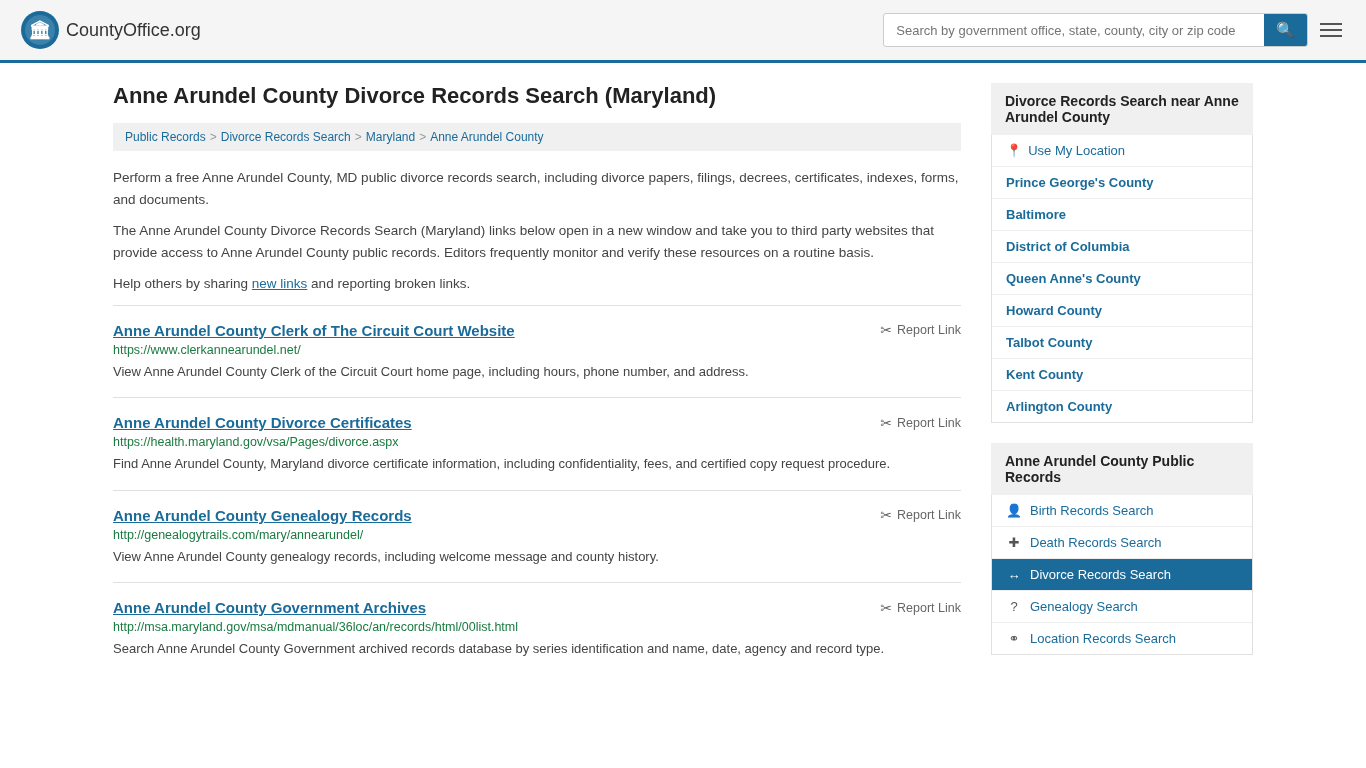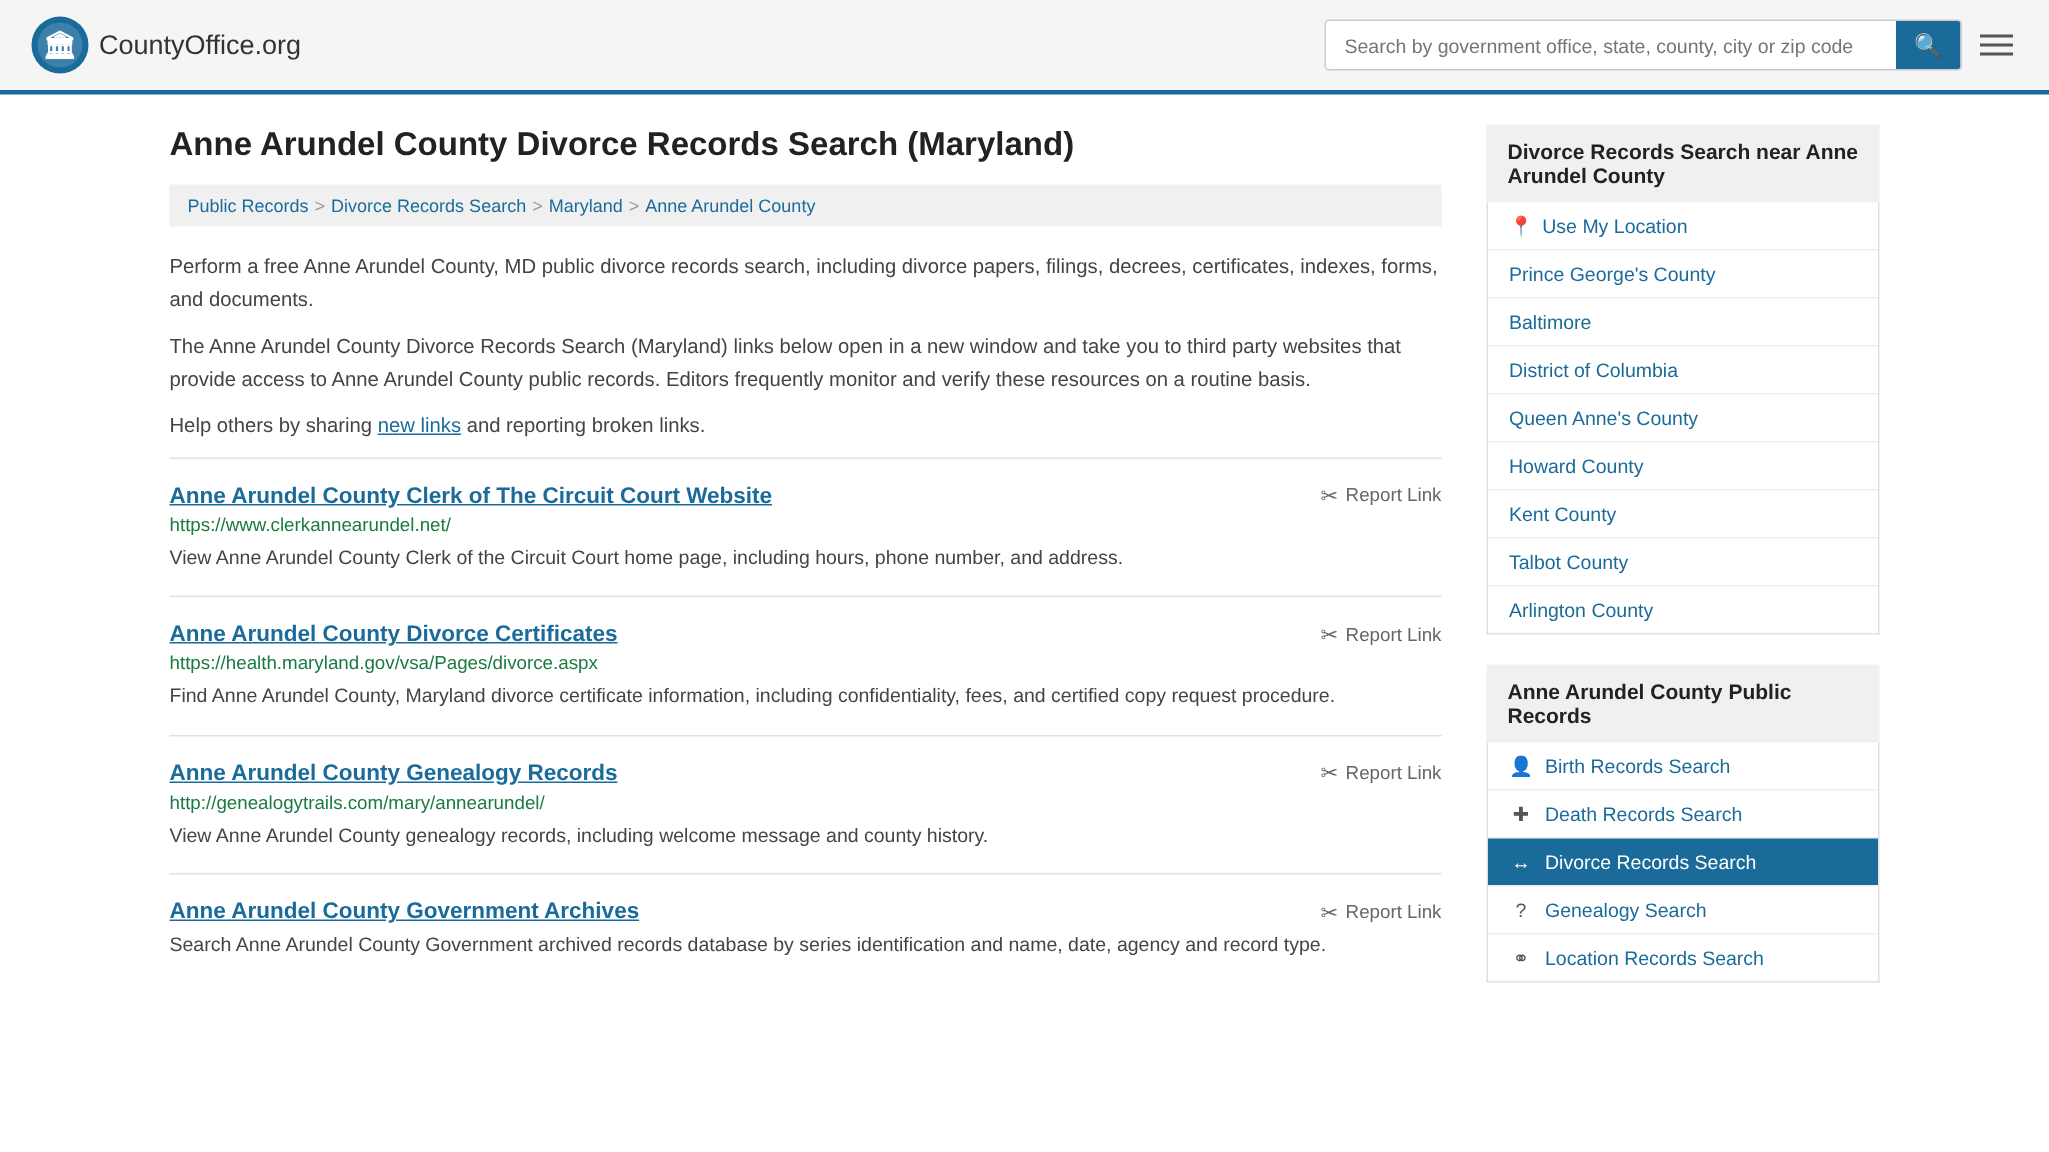--- a/index.html
+++ b/index.html
@@ -224,20 +224,21 @@
     }
     .use-location a {
       color: #1a6b9a;
       text-decoration: none;
       font-size: 13px;
     }
     .loc-icon { color: #333; font-size: 13px; }
 
     .nearby-list {
       list-style: none;
+      font-weight: bold;
     }
     .nearby-list li {
       border-bottom: 1px solid #eee;
     }
     .nearby-list li:last-child { border-bottom: none; }
     .nearby-list li a {
       display: block;
       padding: 8px 14px;
       color: #1a6b9a;
       text-decoration: none;
@@ -333,20 +334,21 @@
     </div>
 
     <div class="result-item">
       <div class="result-header">
         <a class="result-title" href="#">Anne Arundel County Government Archives</a>
         <span class="report-link">
           <span class="report-icon">✂</span>
           <span>Report Link</span>
         </span>
       </div>
+      <div class="result-url">http://msa.maryland.gov/msa/mdmanual/36loc/an/records/html/00list.html</div>
       <div class="result-desc">Search Anne Arundel County Government archived records database by series identification and name, date, agency and record type.</div>
     </div>
   </div>
 
   <aside class="sidebar">
 
     <div class="sidebar-section">
       <div class="sidebar-header">Divorce Records Search near Anne Arundel County</div>
       <div class="nearby-container">
         <div class="use-location">
@@ -363,24 +365,24 @@
           <li>
               <a href="#">District of Columbia</a>
             </li>
           <li>
               <a href="#">Queen Anne's County</a>
             </li>
           <li>
               <a href="#">Howard County</a>
             </li>
           <li>
+              <a href="#">Talbot County</a>
+            </li>
+          <li>
               <a href="#">Kent County</a>
-            </li>
-          <li>
-              <a href="#">Talbot County</a>
             </li>
           <li>
               <a href="#">Arlington County</a>
             </li>
         </ul>
       </div>
     </div>
 
     <div class="sidebar-section">
       <div class="sidebar-header">Anne Arundel County Public Records</div>

